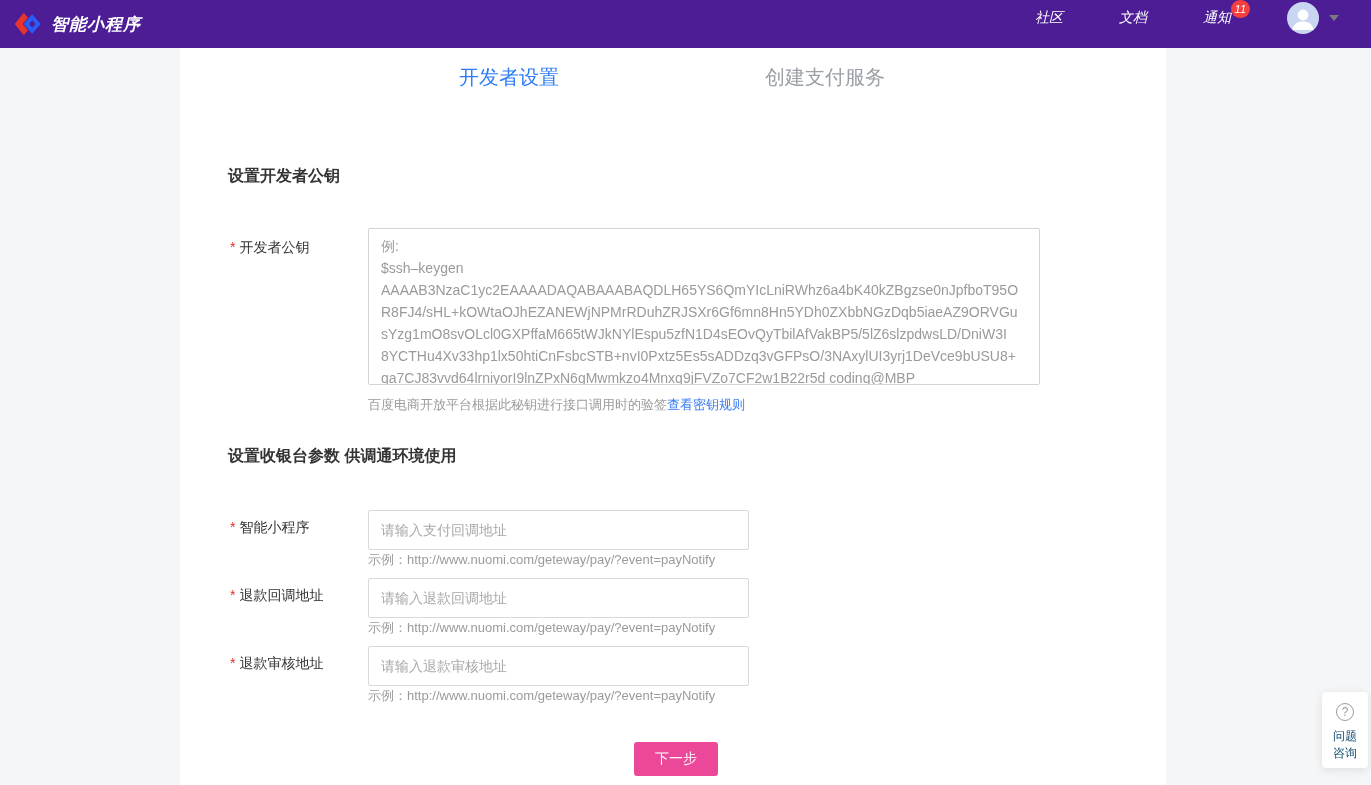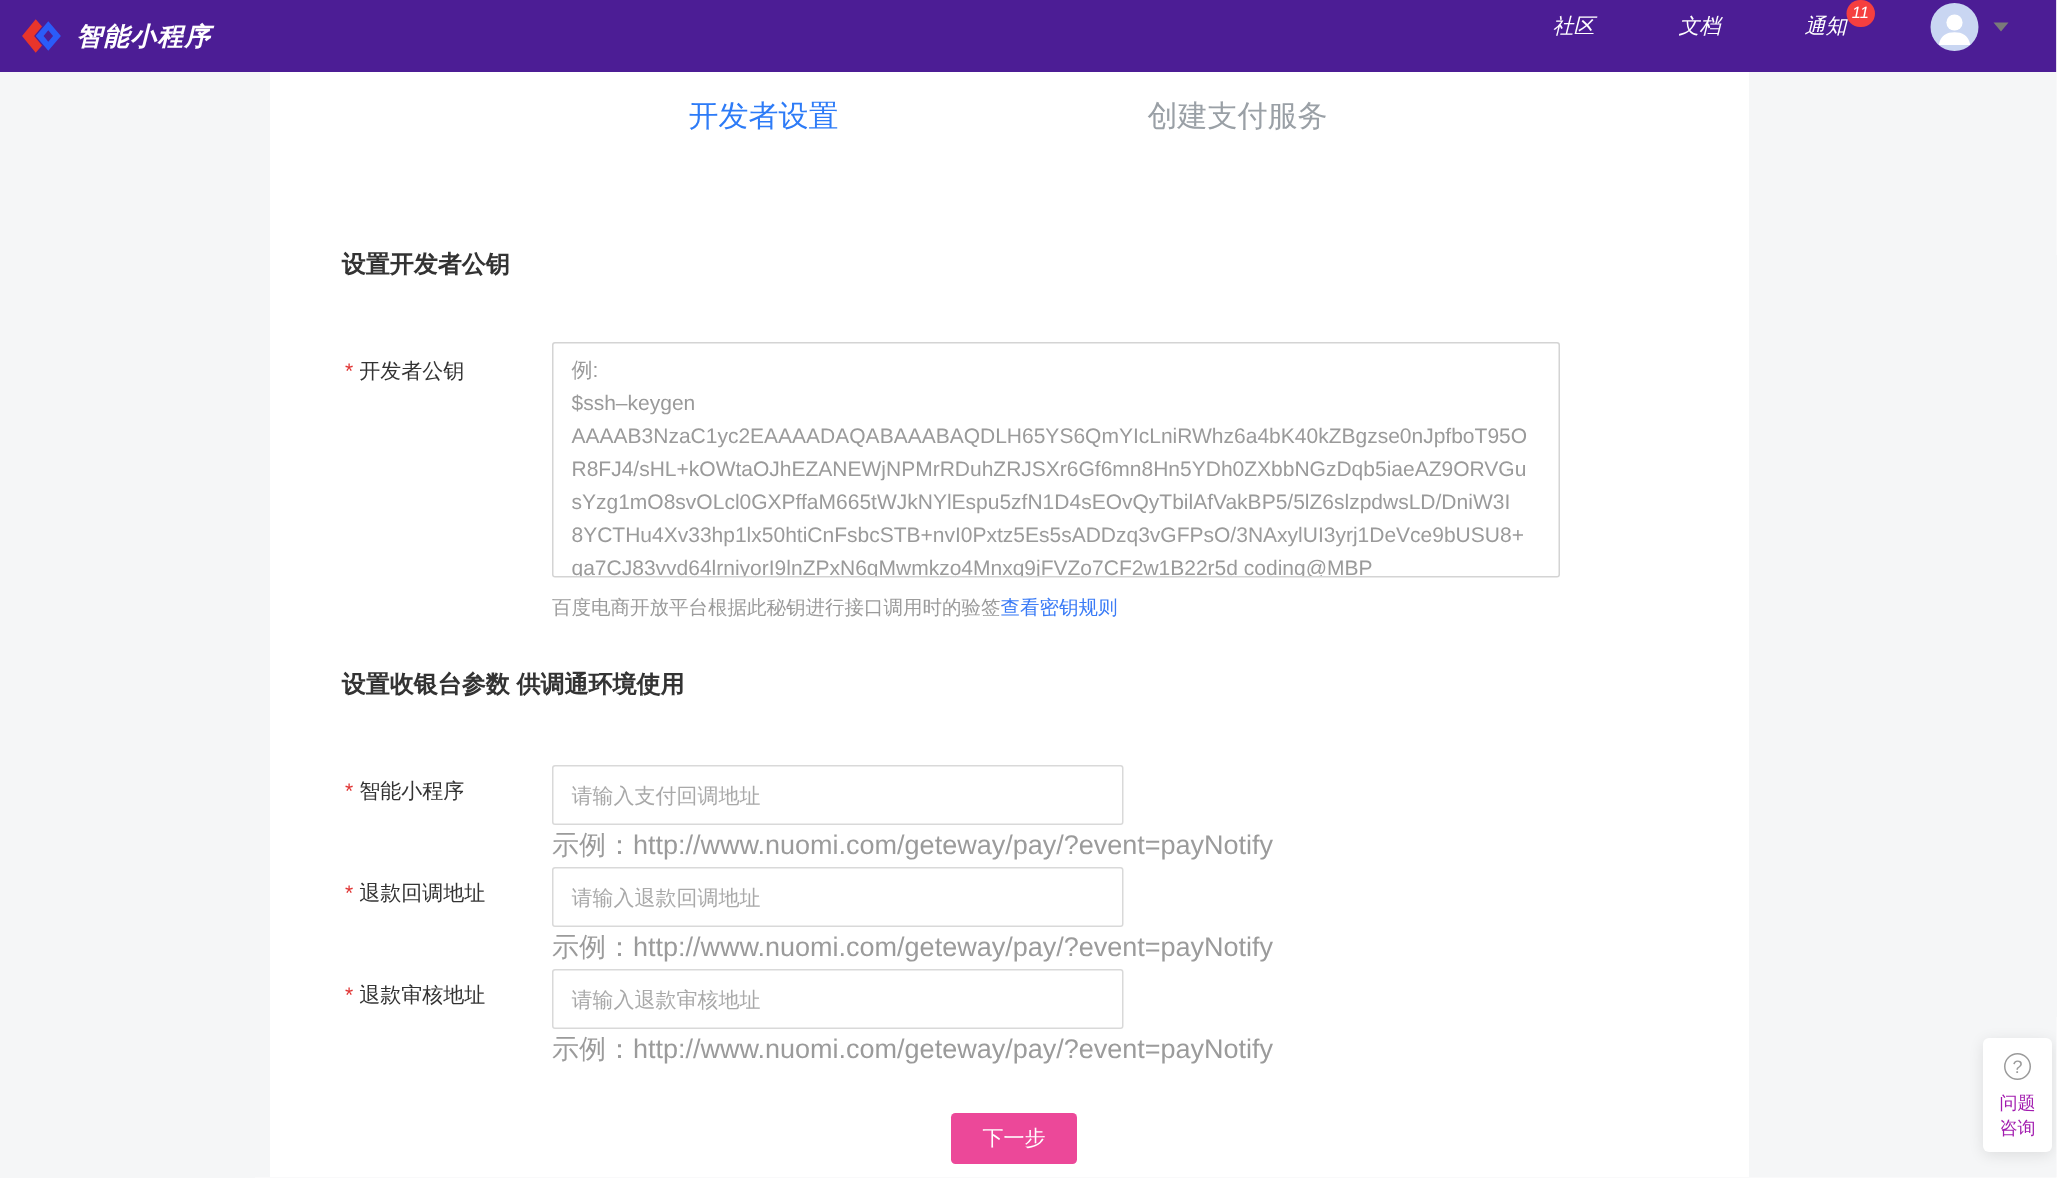--- a/index.html
+++ b/index.html
@@ -41,36 +41,36 @@
               border:1px solid #d4d4d4; border-radius:2px; background:#fff; padding:6px 12px;
               font-family:"Liberation Sans","DejaVu Sans",sans-serif; font-size:14px; line-height:22px;
               color:#9a9a9a; resize:none; overflow:hidden; outline:none; white-space:pre-wrap; }
   .helper { position:absolute; left:368px; top:396px; font-size:13px; color:#9b9b9b; }
   .helper a { color:#3a7bf6; text-decoration:none; cursor:pointer; }
 
   .text-input { position:absolute; left:368px; width:381px; height:40px; border:1px solid #d9d9d9;
                 border-radius:2px; padding:0 12px; font-size:14px; color:#333; outline:none;
                 font-family:"Liberation Sans","DejaVu Sans",sans-serif; }
   .text-input::placeholder { color:#a9a9a9; }
-  .example { position:absolute; left:368px; font-size:18px; color:#9b9b9b; white-space:nowrap; }
+  .example { position:absolute; left:368px; font-size:13px; color:#9b9b9b; white-space:nowrap; }
 
   .lbl1 { top:519px; } .in1 { top:510px; } .ex1 { top:551px; }
   .lbl2 { top:587px; } .in2 { top:578px; } .ex2 { top:619px; }
   .lbl3 { top:655px; } .in3 { top:646px; } .ex3 { top:687px; }
 
   .next-btn { position:absolute; left:634px; top:742px; width:84px; height:34px; background:#ec4899;
               color:#fff; font-size:14px; border:none; border-radius:3px; cursor:pointer;
               font-family:"Liberation Sans","DejaVu Sans",sans-serif; }
 
   .float-widget { position:absolute; left:1322px; top:692px; width:46px; height:76px; background:#fff;
                   border-radius:4px; box-shadow:0 2px 10px rgba(0,0,0,0.10); text-align:center;
                   padding-top:10px; cursor:pointer; z-index:20; }
   .q-icon { display:inline-flex; width:18px; height:18px; border:1px solid #9b9b9b; border-radius:50%;
             color:#9b9b9b; font-size:12px; align-items:center; justify-content:center; margin-bottom:7px; }
-  .fw-line { font-size:12px; color:#a21caf; line-height:17px; }
+  .fw-line { font-size:12px; color:#0c4a6e; line-height:17px; }
 </style>
 </head>
 <body>
 
 <div class="page">
 
   <div class="header">
     <div class="logo-wrap">
       <svg class="logo-icon" viewBox="0 0 40 36">
         <path d="M14 2 L1 18 L14 34 L20 27 L12.5 18 L20 9 Z" fill="#e8352b"></path>

